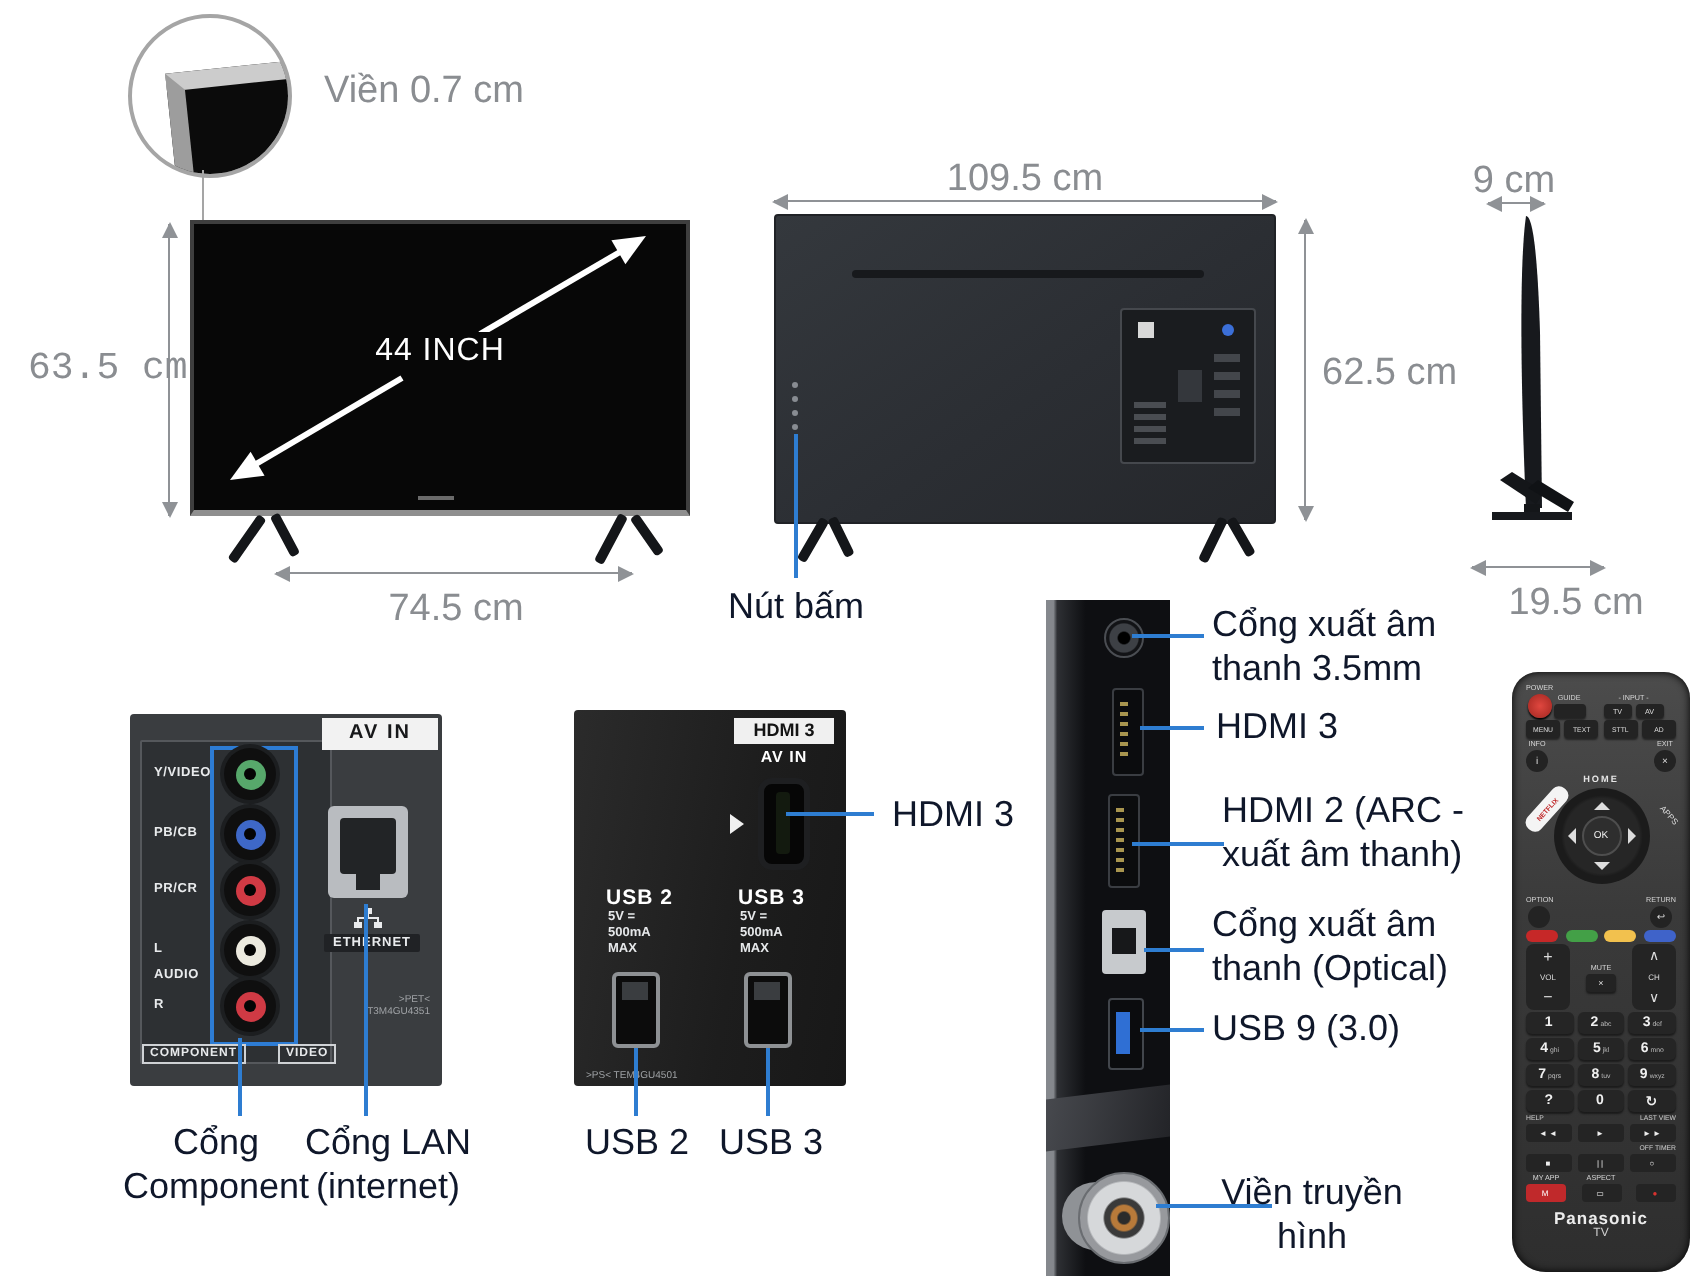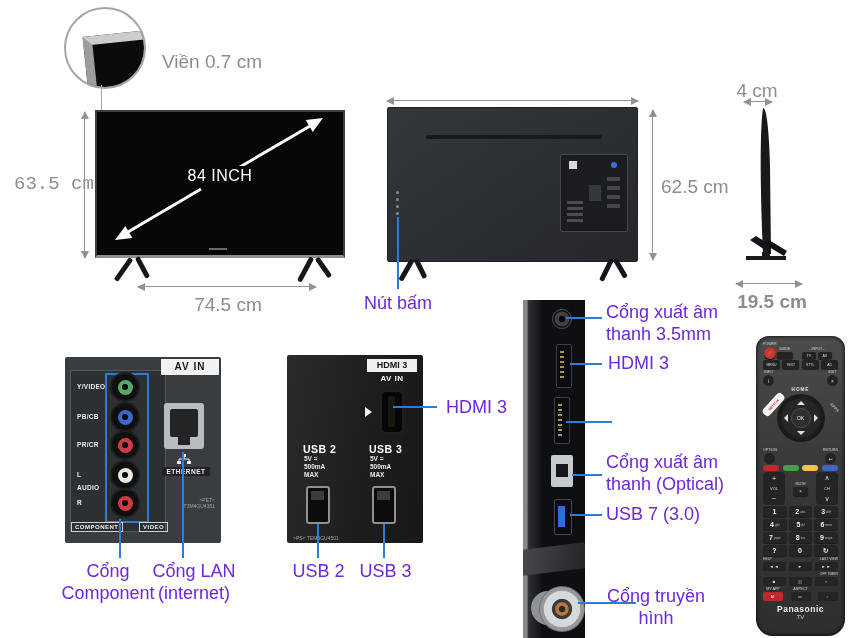--- a/index.html
+++ b/index.html
@@ -10,21 +10,21 @@
   .dimh{position:absolute;height:0;border-top:1px solid #8f9296;}
   .dimh::before,.dimh::after{content:"";position:absolute;top:-4.5px;border-top:4px solid transparent;border-bottom:4px solid transparent;}
   .dimh::before{left:-1px;border-right:8px solid #8f9296;}
   .dimh::after{right:-1px;border-left:8px solid #8f9296;}
   .dimv{position:absolute;width:0;border-left:1px solid #8f9296;}
   .dimv::before,.dimv::after{content:"";position:absolute;left:-4.5px;border-left:4px solid transparent;border-right:4px solid transparent;}
   .dimv::before{top:-1px;border-bottom:8px solid #8f9296;}
   .dimv::after{bottom:-1px;border-top:8px solid #8f9296;}
   .dimlabel{position:absolute;font-size:19px;color:#8a8d91;white-space:nowrap;}
   .center{text-align:center;}
-  .graylabel{position:absolute;font-size:18px;line-height:22px;color:#6d28d9;white-space:pre-line;}
+  .graylabel{position:absolute;font-size:18px;line-height:22px;color:#0f172a;white-space:pre-line;}
   .callout{position:absolute;background:#2e7dd1;}
   
   .circle{position:absolute;left:64px;top:7px;width:78px;height:78px;border:2px solid #a5a5a5;border-radius:50%;background:#fff;overflow:hidden;}
   .corner{position:absolute;left:20px;top:24px;width:62px;height:60px;background:#0b0b0b;
           border-top:9px solid #cccccc;border-left:9px solid #9d9d9d;transform:rotate(-6deg);}
   
   .tv-front{position:absolute;left:95px;top:110px;width:250px;height:148px;background:#070707;
             border:2px solid #3e3e3e;border-bottom:3px solid #8f8f8f;box-sizing:border-box;}
   .diag-text{position:absolute;left:66px;top:54px;width:114px;text-align:center;background:#070707;
              color:#fff;font-size:16px;letter-spacing:.5px;padding:1px 0;}
@@ -131,43 +131,44 @@
 </style>
 </head>
 <body>
 
 <div class="canvas">
 
   <div class="circle">
     <div class="corner"></div>
   </div>
   <div class="abs" style="left:101px;top:85px;width:1px;height:27px;background:#a5a5a5;"></div>
-  <div class="dimlabel" style="left:162px;top:51px;">Viền 0.7 cm</div>
+  <div class="dimlabel" style="left:162px;top:35px;">Viền 0.7 cm</div>
 
   <div class="tv-front">
     <svg style="position:absolute;left:0;top:0;" width="246" height="143" viewBox="0 0 246 143">
       <g stroke="#ffffff" stroke-width="3" fill="#ffffff">
         <line x1="31" y1="120" x2="104" y2="77"></line>
         <line x1="143" y1="55" x2="213" y2="14"></line>
       </g>
       <polygon fill="#ffffff" points="18,128 35.3,125.9 28.3,113.9"></polygon>
       <polygon fill="#ffffff" points="226,6 215.7,20.1 208.7,8.1"></polygon>
     </svg>
-    <div class="diag-text">84 INCH</div>
+    <div class="diag-text">44 INCH</div>
     <div class="tv-logo"></div>
   </div>
   <div class="foot" style="left:121px;top:256px;width:5px;height:27px;transform:rotate(35deg);"></div>
   <div class="foot" style="left:140px;top:256px;width:5px;height:23px;transform:rotate(-28deg);"></div>
   <div class="foot" style="left:303px;top:256px;width:5px;height:27px;transform:rotate(28deg);"></div>
   <div class="foot" style="left:321px;top:256px;width:5px;height:23px;transform:rotate(-35deg);"></div>
   <div class="dimv" style="left:84px;top:112px;height:146px;"></div>
   <div class="dimlabel" style="left:14px;top:173px;font-family:Liberation Mono, monospace;">63.5 cm</div>
   <div class="dimh" style="left:138px;top:286px;width:178px;"></div>
   <div class="dimlabel center" style="left:183px;top:294px;width:90px;">74.5 cm</div>
 
+  <div class="dimlabel center" style="left:455px;top:79px;width:115px;">109.5 cm</div>
   <div class="dimh" style="left:387px;top:100px;width:251px;"></div>
   <div class="tv-back">
     <div class="vent"></div>
     <div class="recess">
       <div class="r-sq"></div>
       <div class="r-dot"></div>
       <div class="r-slot" style="top:22px;"></div>
       <div class="r-slot" style="top:31px;"></div>
       <div class="r-slot" style="top:40px;"></div>
       <div class="r-slot" style="top:49px;"></div>
@@ -181,31 +182,31 @@
   <div class="bk-dot" style="left:396px;top:212px;"></div>
   <div class="foot" style="left:404px;top:258px;width:5px;height:24px;transform:rotate(30deg);"></div>
   <div class="foot" style="left:418px;top:258px;width:5px;height:21px;transform:rotate(-26deg);"></div>
   <div class="foot" style="left:604px;top:258px;width:5px;height:24px;transform:rotate(26deg);"></div>
   <div class="foot" style="left:618px;top:258px;width:5px;height:21px;transform:rotate(-30deg);"></div>
   <div class="callout" style="left:397px;top:217px;width:2px;height:72px;"></div>
   <div class="graylabel center" style="left:358px;top:292px;width:80px;text-align:center;">Nút bấm</div>
   <div class="dimv" style="left:652px;top:110px;height:150px;"></div>
   <div class="dimlabel" style="left:661px;top:176px;">62.5 cm</div>
 
-  <div class="dimlabel center" style="left:731px;top:80px;width:52px;">4 cm</div>
+  <div class="dimlabel center" style="left:731px;top:80px;width:52px;">9 cm</div>
   <div class="dimh" style="left:744px;top:101px;width:28px;"></div>
   <svg class="blade" viewBox="0 0 44 156">
     <path d="M19,2 C23,2 25,28 26,60 L27,148 L19,148 C17,104 15,30 19,2 Z" fill="#17191d"></path>
     <path d="M6,134 L24,146 L28,140 L12,130 Z" fill="#141619"></path>
     <path d="M20,138 L40,150 L43,145 L25,134 Z" fill="#101215"></path>
     <rect x="18" y="146" width="8" height="8" fill="#141619"></rect>
     <path d="M2,150 L42,150 L42,154 L2,154 Z" fill="#17191d"></path>
   </svg>
   <div class="dimh" style="left:736px;top:283px;width:66px;"></div>
-  <div class="dimlabel center" style="left:734px;top:291px;width:76px;font-weight:bold;">19.5 cm</div>
+  <div class="dimlabel center" style="left:750px;top:291px;width:76px;">19.5 cm</div>
 
   <div class="av-panel">
     <div class="av-recess"></div>
     <div class="av-tab">AV IN</div>
 
     <div class="jack-label" style="top:26px;">Y/VIDEO</div>
     <div class="jack-label" style="top:56px;">PB/CB</div>
     <div class="jack-label" style="top:84px;">PR/CR</div>
     <div class="jack-label" style="top:114px;">L</div>
     <div class="jack-label" style="top:127px;">AUDIO</div>
@@ -298,24 +299,26 @@
   </div>
   <div class="callout" style="left:566px;top:317px;width:36px;height:2px;"></div>
   <div class="callout" style="left:570px;top:363px;width:32px;height:2px;"></div>
   <div class="callout" style="left:566px;top:421px;width:46px;height:2px;"></div>
   <div class="callout" style="left:572px;top:474px;width:30px;height:2px;"></div>
   <div class="callout" style="left:570px;top:514px;width:32px;height:2px;"></div>
   <div class="callout" style="left:578px;top:602px;width:58px;height:2px;"></div>
   <div class="graylabel" style="left:606px;top:301px;">Cổng xuất âm
 thanh 3.5mm</div>
   <div class="graylabel" style="left:608px;top:352px;">HDMI 3</div>
+  <div class="graylabel" style="left:611px;top:394px;">HDMI 2 (ARC -
+xuất âm thanh)</div>
   <div class="graylabel" style="left:606px;top:451px;">Cổng xuất âm
 thanh (Optical)</div>
-  <div class="graylabel" style="left:606px;top:503px;">USB 7 (3.0)</div>
-  <div class="graylabel" style="left:600px;top:585px;width:112px;text-align:center;">Cổng truyền
+  <div class="graylabel" style="left:606px;top:503px;">USB 9 (3.0)</div>
+  <div class="graylabel" style="left:600px;top:585px;width:112px;text-align:center;">Viền truyền
 hình</div>
 
   <div class="remote">
     <div class="rrow">
       <div class="rcell">
           <span class="rlab">POWER</span>
         <div class="pwr"></div>
         </div>
       <div class="rcell">
           <span class="rlab">GUIDE</span>

